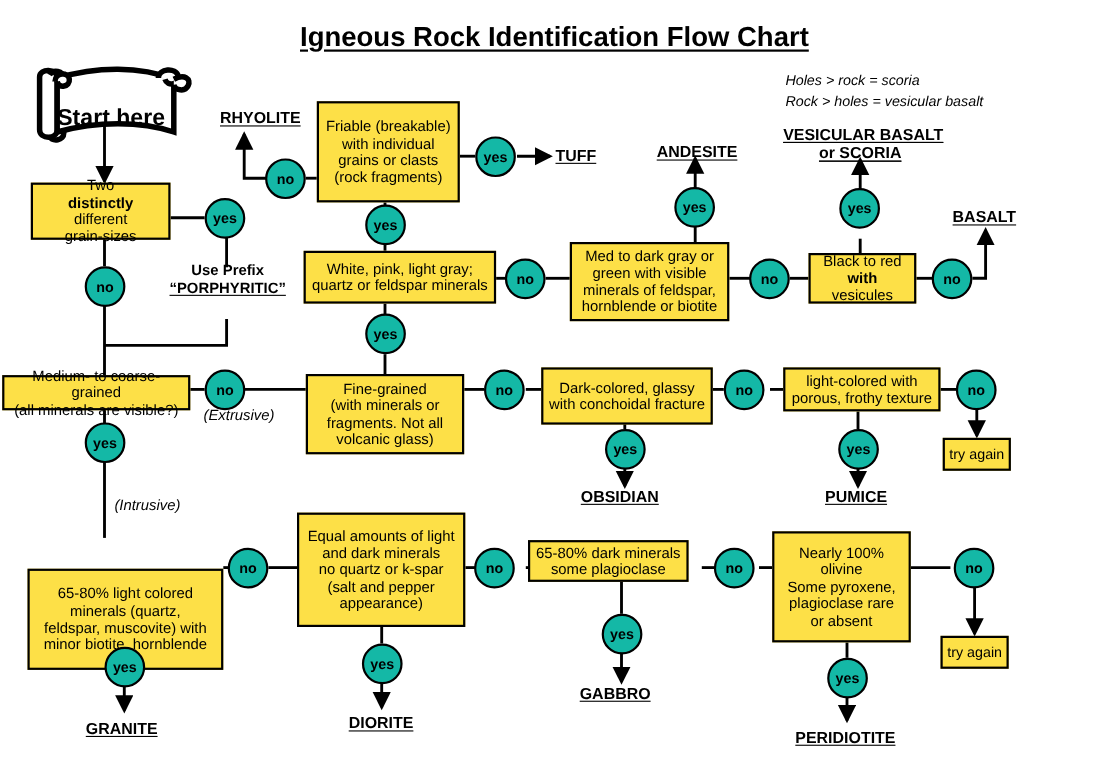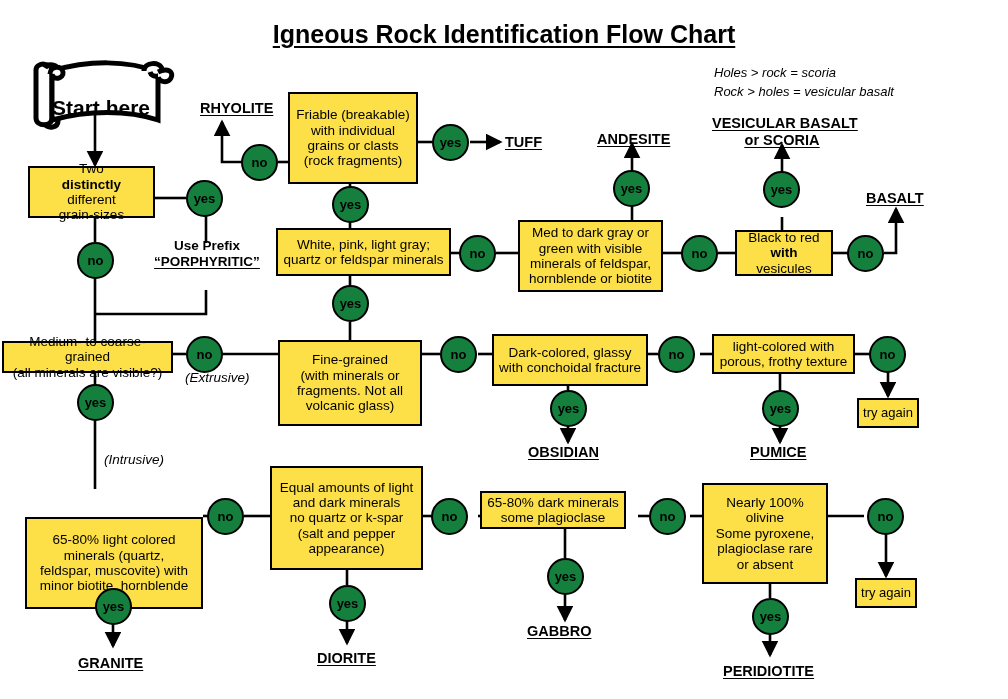--- a/index.html
+++ b/index.html
@@ -39,21 +39,21 @@
     padding: 1px 3px;
     z-index: 3;
   }
   .node.thin { border-width: 2px; }
   .node span { display: block; }
   .circ {
     position: absolute;
     box-sizing: border-box;
     border: 2.5px solid #000;
     border-radius: 50%;
-    background: #15803d;
+    background: #14b8a6;
     display: flex;
     align-items: center;
     justify-content: center;
     font-weight: bold;
     font-size: 13px;
     z-index: 4;
   }
   .term {
     position: absolute;
     font-weight: bold;
@@ -298,21 +298,21 @@
     </div>
   </div>
 
   <div class="node" style="left:2px; top:341px; width:171px; height:32px;">
     <div>
       <span>Medium- to coarse-grained</span>
       <span>(all minerals are visible?)</span>
     </div>
   </div>
 
-  <div class="node" style="left:278px; top:340px; width:144px; height:86px;">
+  <div class="node" style="left:278px; top:340px; width:144px; height:73px;">
     <div>
       <span>Fine-grained</span>
       <span>(with minerals or</span>
       <span>fragments. Not all</span>
       <span>volcanic glass)</span>
     </div>
   </div>
 
   <div class="node" style="left:492px; top:334px; width:156px; height:52px;">
     <div>

